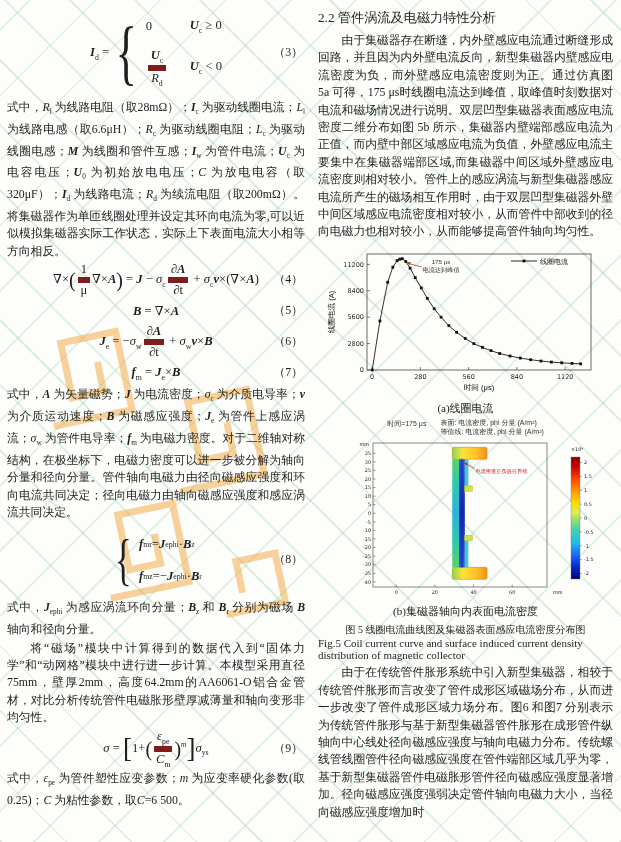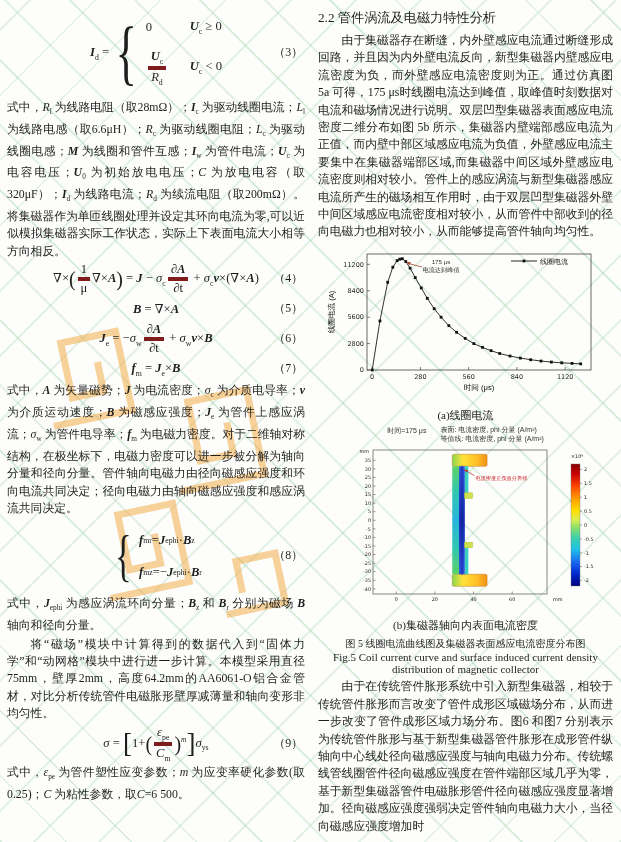--- a/index.html
+++ b/index.html
@@ -24,36 +24,36 @@
 .eq3{height:86px;margin:3px 0}
 .eq8{height:72px;margin:3px 0}
 .brace{font-size:72px;font-weight:300;line-height:.85;transform:scaleX(.62);display:inline-block}
 .brace.b8{font-size:56px}
 .cases{display:flex;flex-direction:column;gap:13px;margin-left:2px}
 .cases.g8{gap:17px}
 .crow{display:flex;align-items:center}
 .cv{min-width:34px;display:inline-flex}
 .cc{margin-left:10px}
 .fr{display:inline-flex;flex-direction:column;align-items:center;vertical-align:middle;margin:0 2px;text-align:center}
-.fr .nm{display:block;padding:0 3px;border-bottom:4px solid #7f1d1d;line-height:1.2}
+.fr .nm{display:block;padding:0 3px;border-bottom:6px solid #7f1d1d;line-height:1.2}
 .fr .dn{display:block;line-height:1.2}
 .eqrow{margin:2px 0;min-height:22px}
 .tall{min-height:34px}
 .bp{font-size:20px;line-height:1;vertical-align:middle;font-weight:300}
 .bb{font-size:27px;line-height:1;vertical-align:middle;font-weight:300}
 .expm{font-size:.6em}
 h3.sect{font-size:13.2px;font-weight:normal;margin:2px 0 5px}
 figure{margin:3px 0 1px;text-align:center}
 figure svg{display:block;margin:0 auto}
-figcaption{font-size:11px;margin-top:14px}
+figcaption{font-size:11px;margin-top:7px}
 .figb-head{display:flex;gap:14px;justify-content:center;align-items:flex-start;
   font-family:"Liberation Sans","DejaVu Sans",sans-serif;font-size:7px;color:#333;margin-bottom:1px}
 .figb-head .lbl-r{text-align:left;line-height:1.25}
 .capcn{text-align:center;font-size:10px;margin-top:4px}
-.capen{text-align:center;font-size:11px}
+.capen{text-align:left;font-size:11px}
 .tk{font-size:6.5px;font-family:"DejaVu Sans",sans-serif;fill:#222}
 .tk2{font-size:4.9px;font-family:"DejaVu Sans",sans-serif;fill:#222}
 .axl{font-size:7.6px;fill:#111;font-family:"Liberation Sans",sans-serif}
 .ann{font-size:6.2px;fill:#333;font-family:"Liberation Sans",sans-serif}
 .annb{font-size:5.2px;fill:#cc2222;font-family:"Liberation Sans",sans-serif}
 .lgd{font-size:7px;fill:#111;font-family:"Liberation Sans",sans-serif}
 </style>
 </head>
 <body>
 

